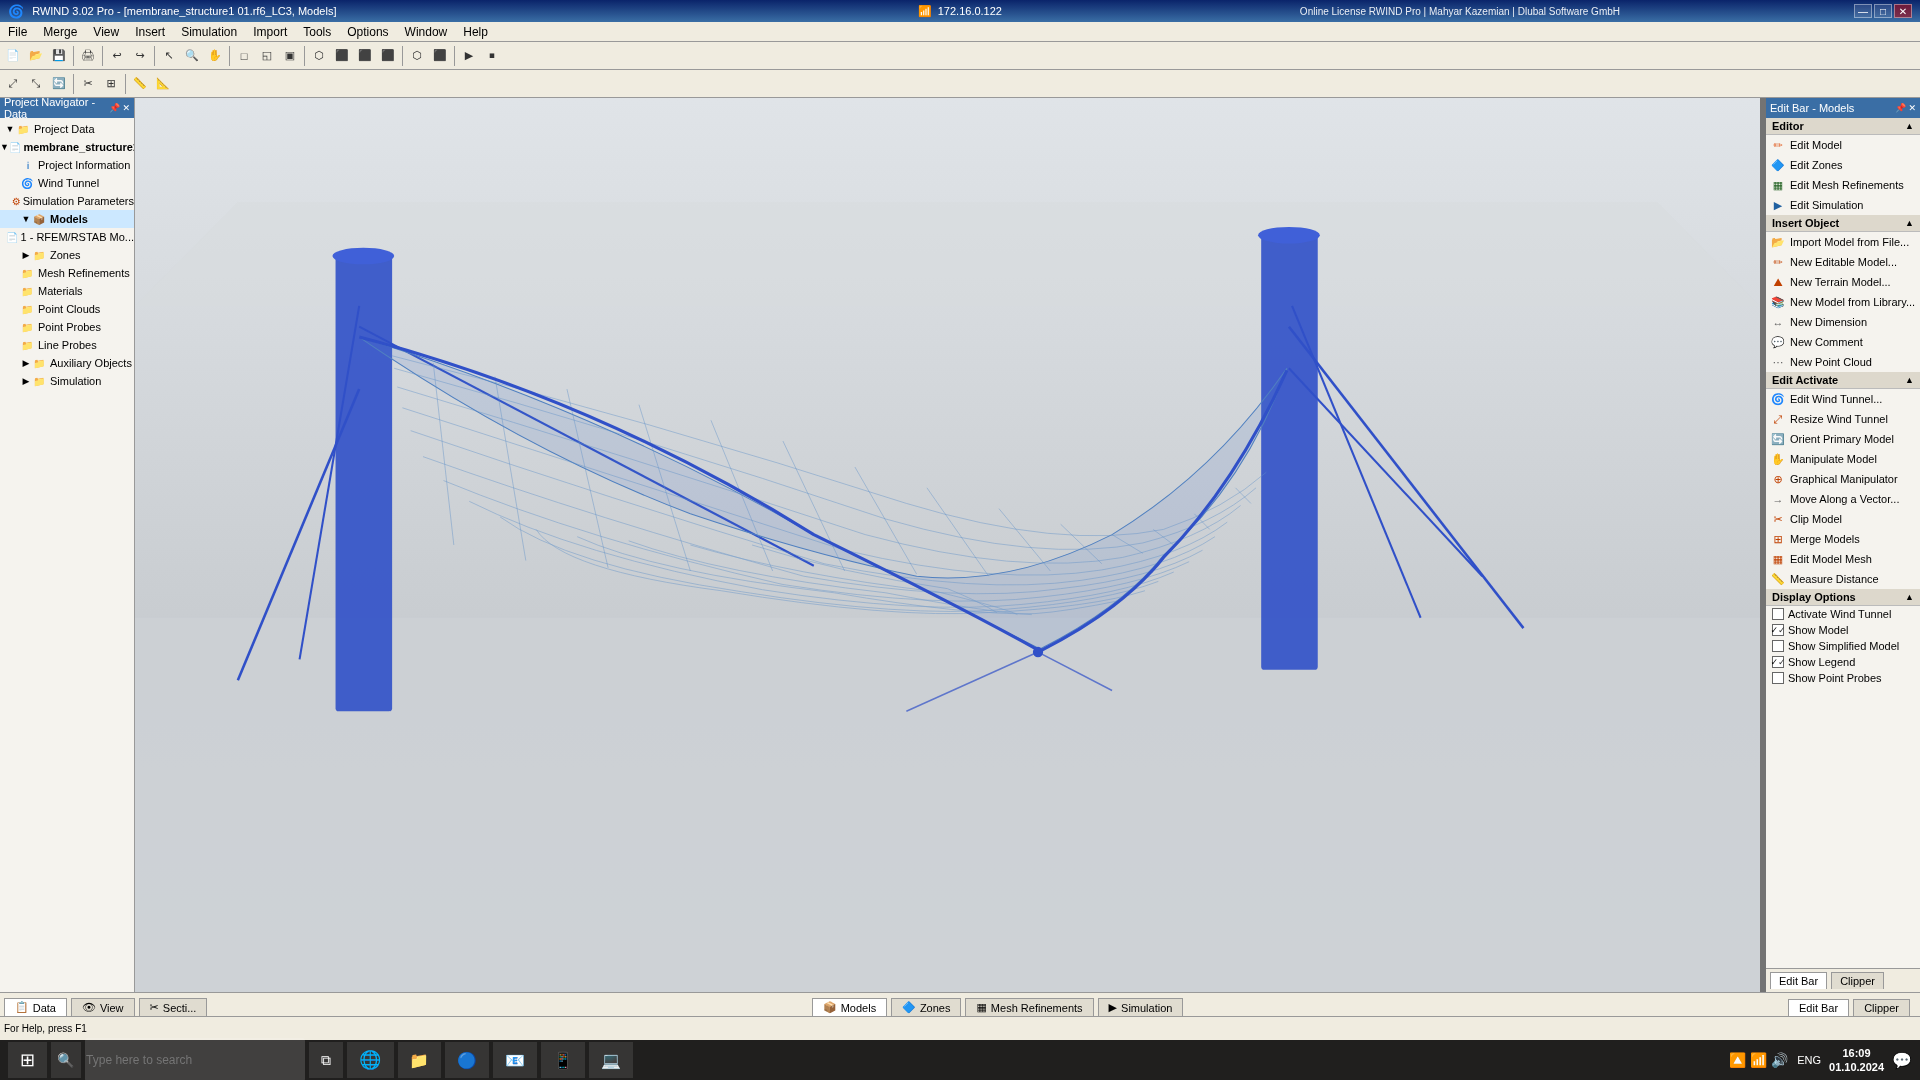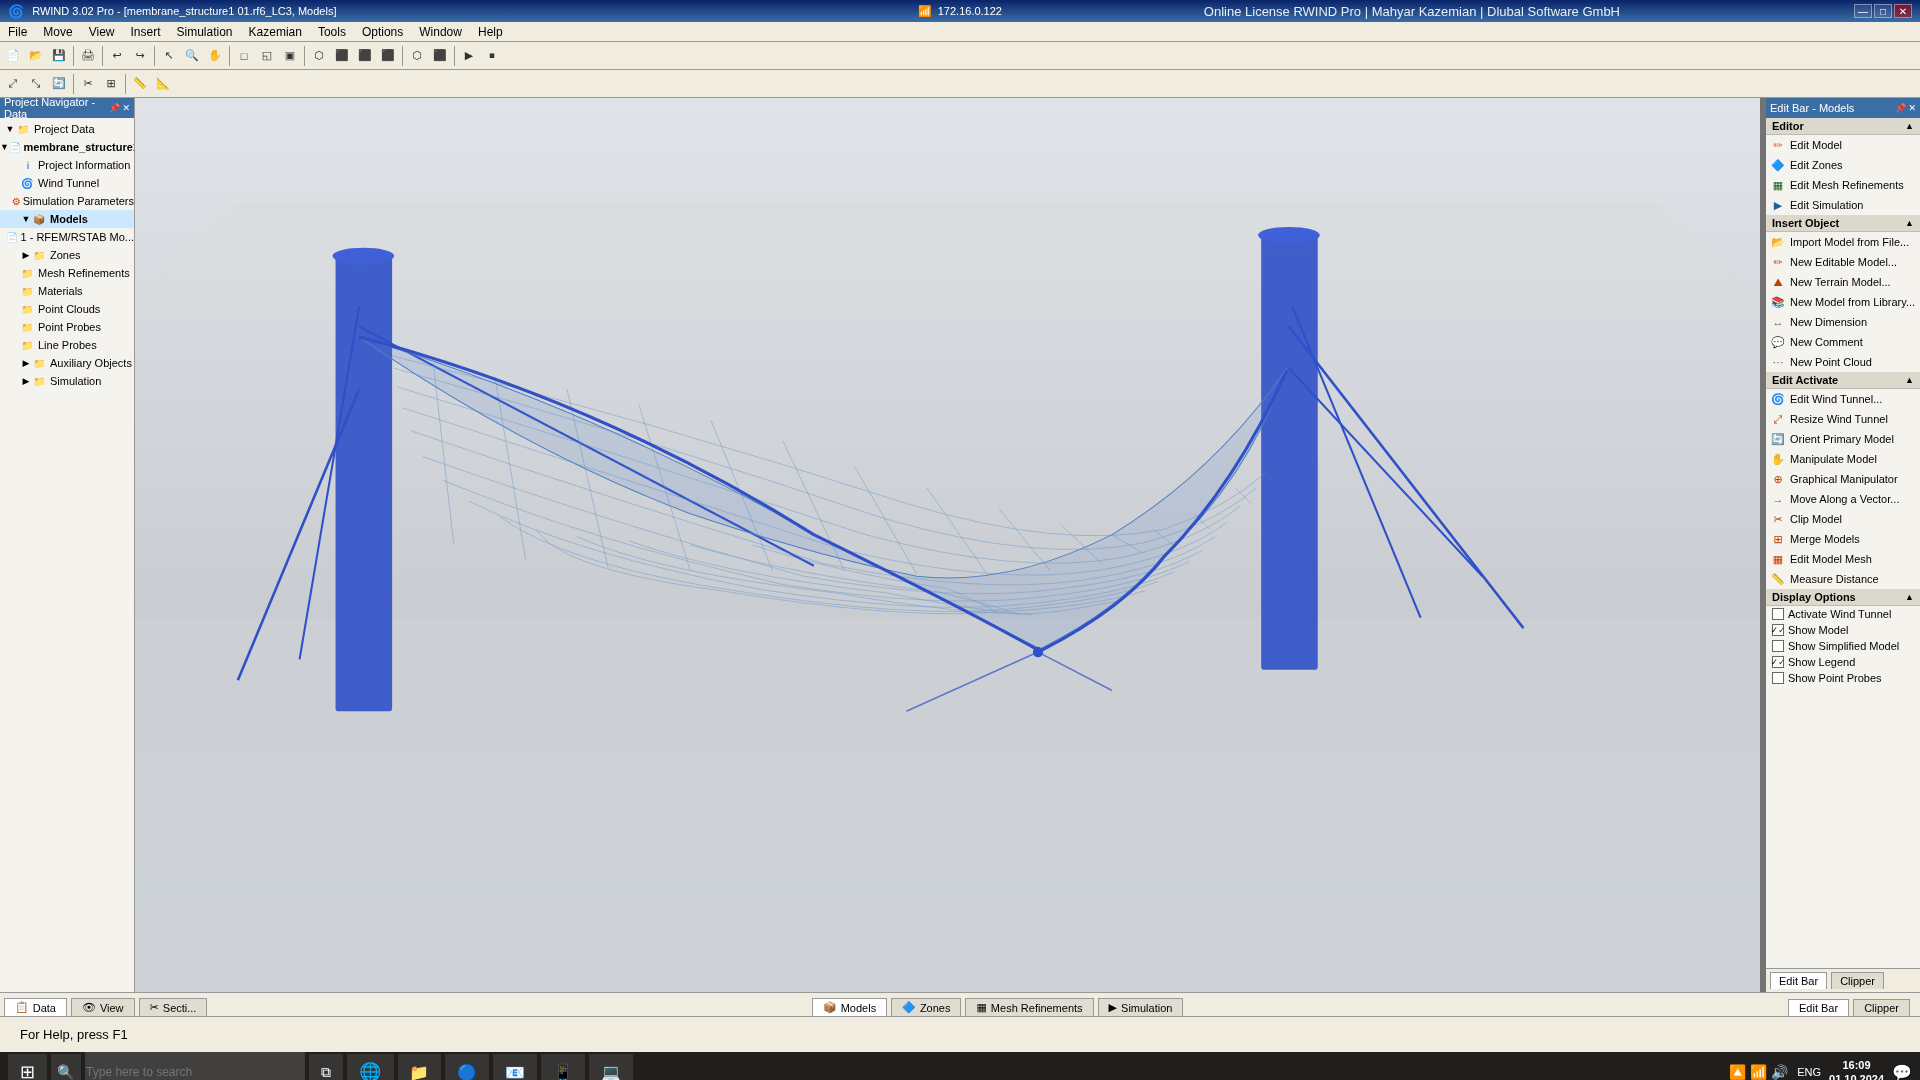--- a/index.html
+++ b/index.html
@@ -181,28 +181,28 @@
       cursor: pointer;
       margin-right: 2px;
       display: flex;
       align-items: center;
       gap: 4px;
     }
     .tab.active { background: white; }
 
     
     #statusbar {
-      height: 36px;
+      height: 24px;
       background: #f0ece0;
       border-top: 1px solid #999;
       display: flex;
       align-items: center;
       justify-content: space-between;
-      padding: 0 20px;
-      font-size: 13px;
+      padding: 0 4px;
+      font-size: 10px;
     }
 
     
     #taskbar {
       height: 40px;
       background: rgba(0,0,0,0.85);
       display: flex;
       align-items: center;
       padding: 0 8px;
       gap: 4px;
@@ -273,35 +273,35 @@
 
 <div id="titlebar">
   <div class="title-left">
     <span style="font-size:13px;">🌀</span>
     <span>RWIND 3.02 Pro - [membrane_structure1 01.rf6_LC3, Models]</span>
   </div>
   <div class="title-center">
     <span>📶</span>
     <span>172.16.0.122</span>
   </div>
-  <div style="position:absolute;right:300px;font-size:13px;color:rgba(255,255,255,0.9)">Online License RWIND Pro | Mahyar Kazemian | Dlubal Software GmbH</div>
+  <div style="position:absolute;right:300px;font-size:10px;color:rgba(255,255,255,0.9)">Online License RWIND Pro | Mahyar Kazemian | Dlubal Software GmbH</div>
   <div class="title-right">
     <button class="title-btn">—</button>
     <button class="title-btn">□</button>
     <button class="title-btn" style="background:rgba(200,0,0,0.5);">✕</button>
   </div>
 </div>
 
 <div id="menubar">
   <div class="menu-item">File</div>
-  <div class="menu-item">Move</div>
+  <div class="menu-item">Merge</div>
   <div class="menu-item">View</div>
   <div class="menu-item">Insert</div>
   <div class="menu-item">Simulation</div>
-  <div class="menu-item">Kazemian</div>
+  <div class="menu-item">Import</div>
   <div class="menu-item">Tools</div>
   <div class="menu-item">Options</div>
   <div class="menu-item">Window</div>
   <div class="menu-item">Help</div>
 </div>
 
 <div id="toolbar1">
   <button class="tb-btn">📄</button>
   <button class="tb-btn">📂</button>
   <button class="tb-btn">💾</button>

